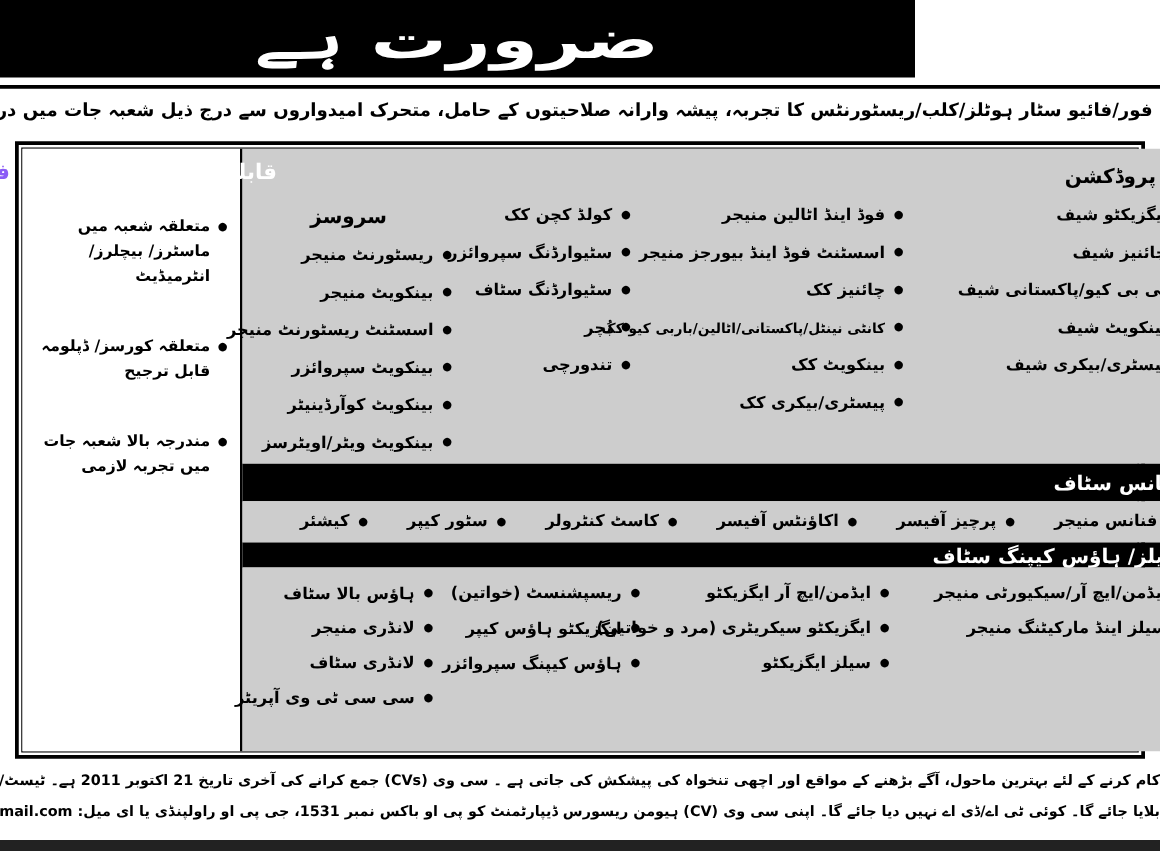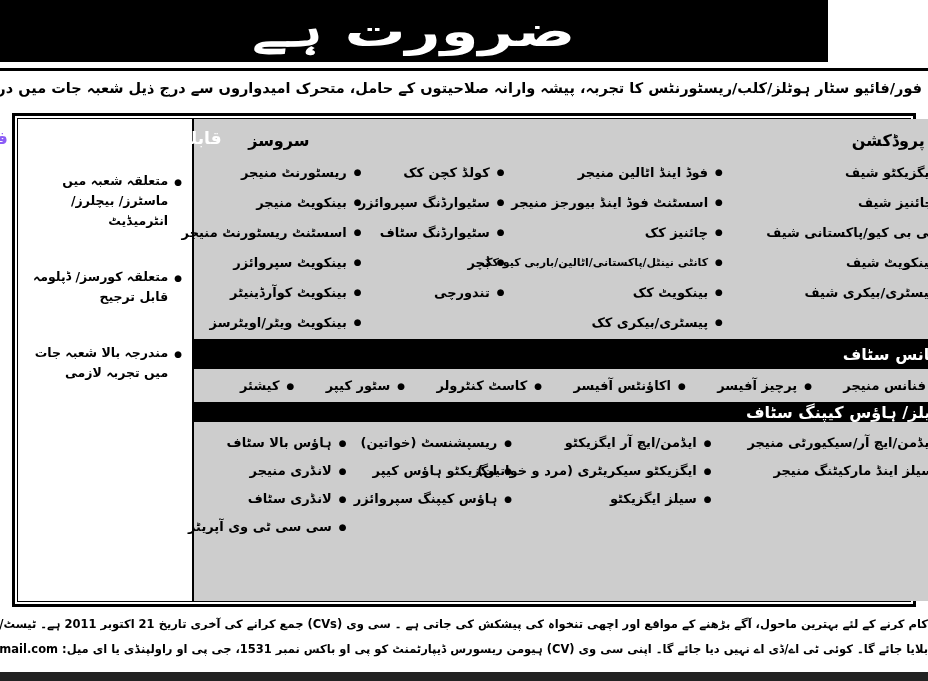--- a/index.html
+++ b/index.html
@@ -2,21 +2,21 @@
 <html lang="ur"><head>
 <meta charset="utf-8">
 <style>
   * { margin:0; padding:0; box-sizing:border-box; }
   html,body { background:#ffffff; }
   body {
     width:928px; height:681px; position:relative; overflow:hidden;
     font-family:"DejaVu Sans", sans-serif; color:#000;
   }
   
-  .banner { position:absolute; top:0; left:0; width:828px; height:62px; background:#000;
+  .banner { position:absolute; top:0; left:0; width:732px; height:62px; background:#000;
             display:flex; align-items:center; justify-content:center; }
   .banner-title { color:#fff; font-size:42px; font-weight:bold; direction:rtl;
                   transform:scaleX(1.45); letter-spacing:2px; }
   .rule { position:absolute; top:68px; left:0; width:928px; height:3px; background:#000; }
   
   .intro { position:absolute; top:80px; left:6px; right:6px; direction:rtl; text-align:center;
            font-size:14.5px; font-weight:bold; white-space:nowrap; }
   
   .main-frame { position:absolute; top:113px; left:12px; width:904px; height:494px;
                 border:3px solid #000; padding:2px; background:#fff; }
@@ -31,21 +31,21 @@
   .qual-col { flex:none; width:176px; background:#fff; border-right:2px solid #000;
               padding:52px 10px 0 4px; display:flex; flex-direction:column; gap:36px; }
   .qual-item { direction:rtl; display:flex; gap:6px; font-size:12.5px; font-weight:bold;
                line-height:1.6; text-align:right; }
   .qual-item .blt { padding-top:4px; }
   .blt { flex:none; font-size:9px; }
   
   .right-area { flex:1; display:flex; flex-direction:column; min-width:0; }
   .fnb { flex:1; background:#cdcdcd; direction:rtl; display:flex; padding:4px 8px 2px 2px; }
   .fnb-col { display:flex; flex-direction:column; }
-  .fnb-col.c1 { width:30%; } .fnb-col.c2 { width:29%; } .fnb-col.c3 { width:19%; } .fnb-col.c4 { width:22%; }
+  .fnb-col.c1 { width:30%; } .fnb-col.c2 { width:29%; } .fnb-col.c3 { width:19%; } .fnb-col.c4 { width:22%;margin-top:32px; }
   .col-header { height:34px; display:flex; align-items:center; font-size:16px; font-weight:bold; direction:rtl; }
   .fnb-col.c1 .col-header { justify-content:flex-start; padding-right:24px; }
   .fnb-col.c4 .col-header { justify-content:center; }
   .job { direction:rtl; display:flex; align-items:center; gap:7px; height:30px;
          font-size:13px; font-weight:bold; white-space:nowrap; }
   .fnb-col.c2 .job:nth-child(5) { font-size:11px; }
   .section-bar { flex:none; background:#000; display:flex; align-items:center; direction:rtl; padding:0 10px; }
   .finance-bar { height:30px; }
   .sales-bar { height:20px; }
   .bar-label { color:#fff; font-size:16px; font-weight:bold; white-space:nowrap; }

